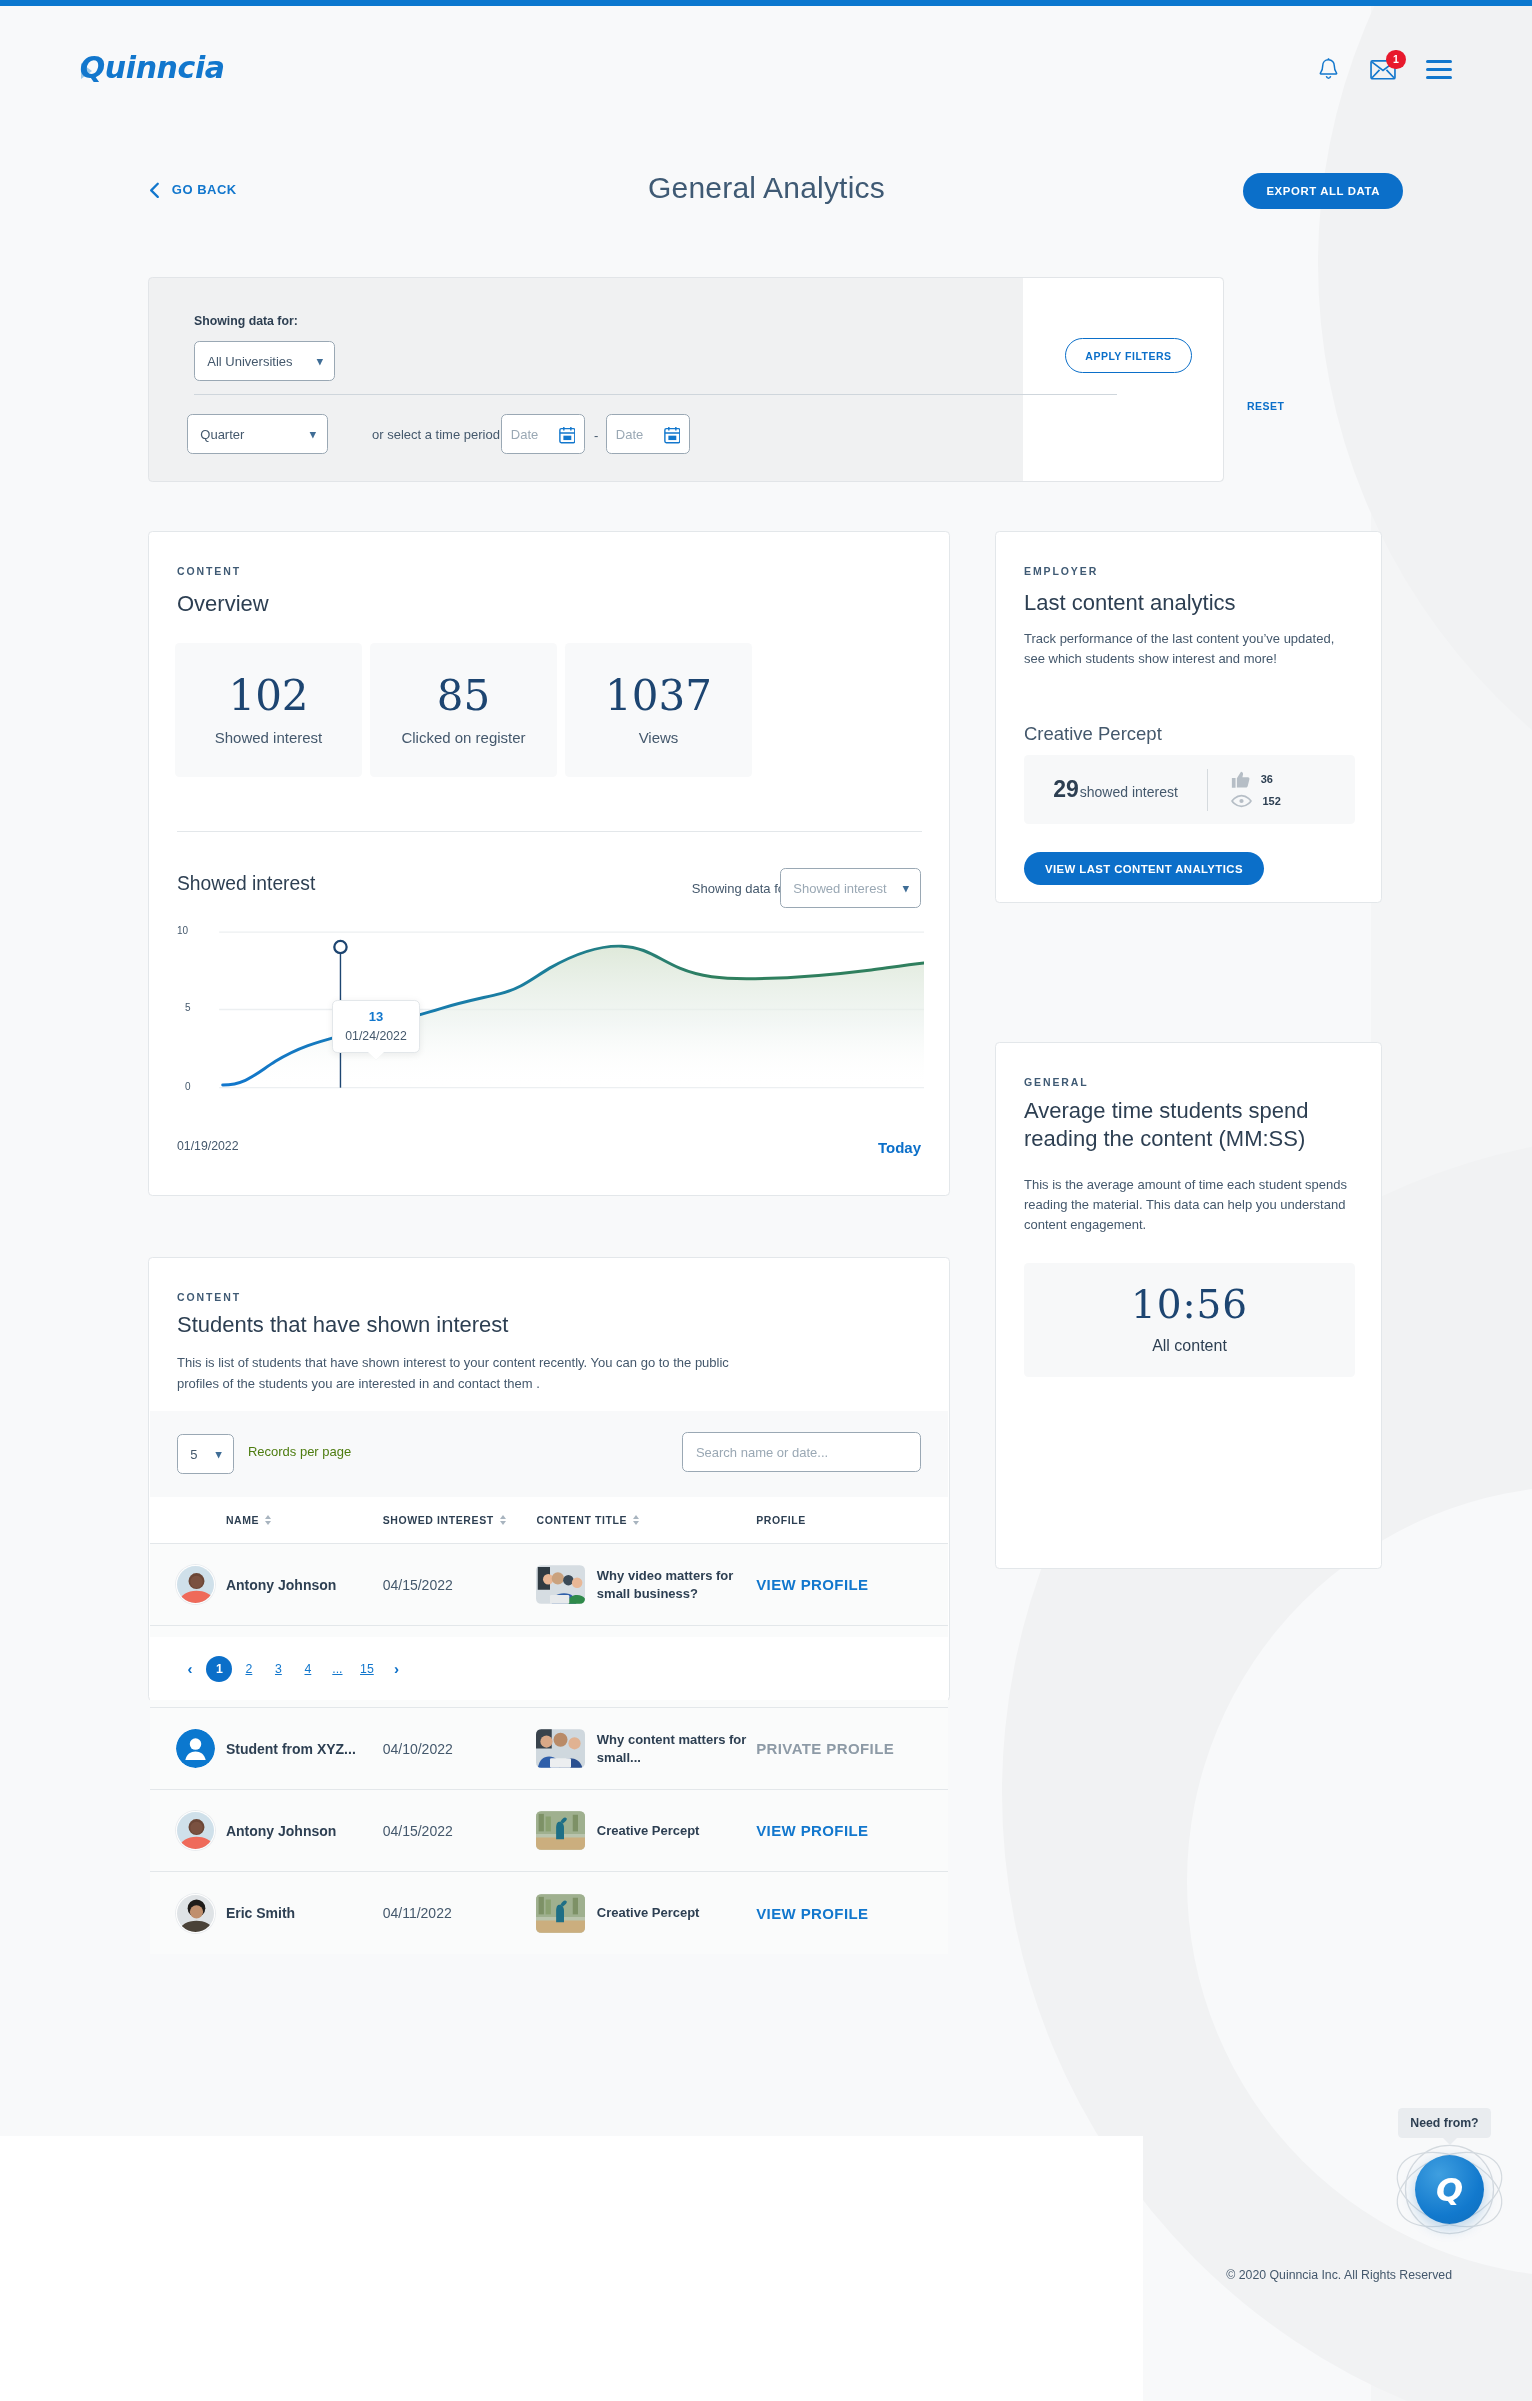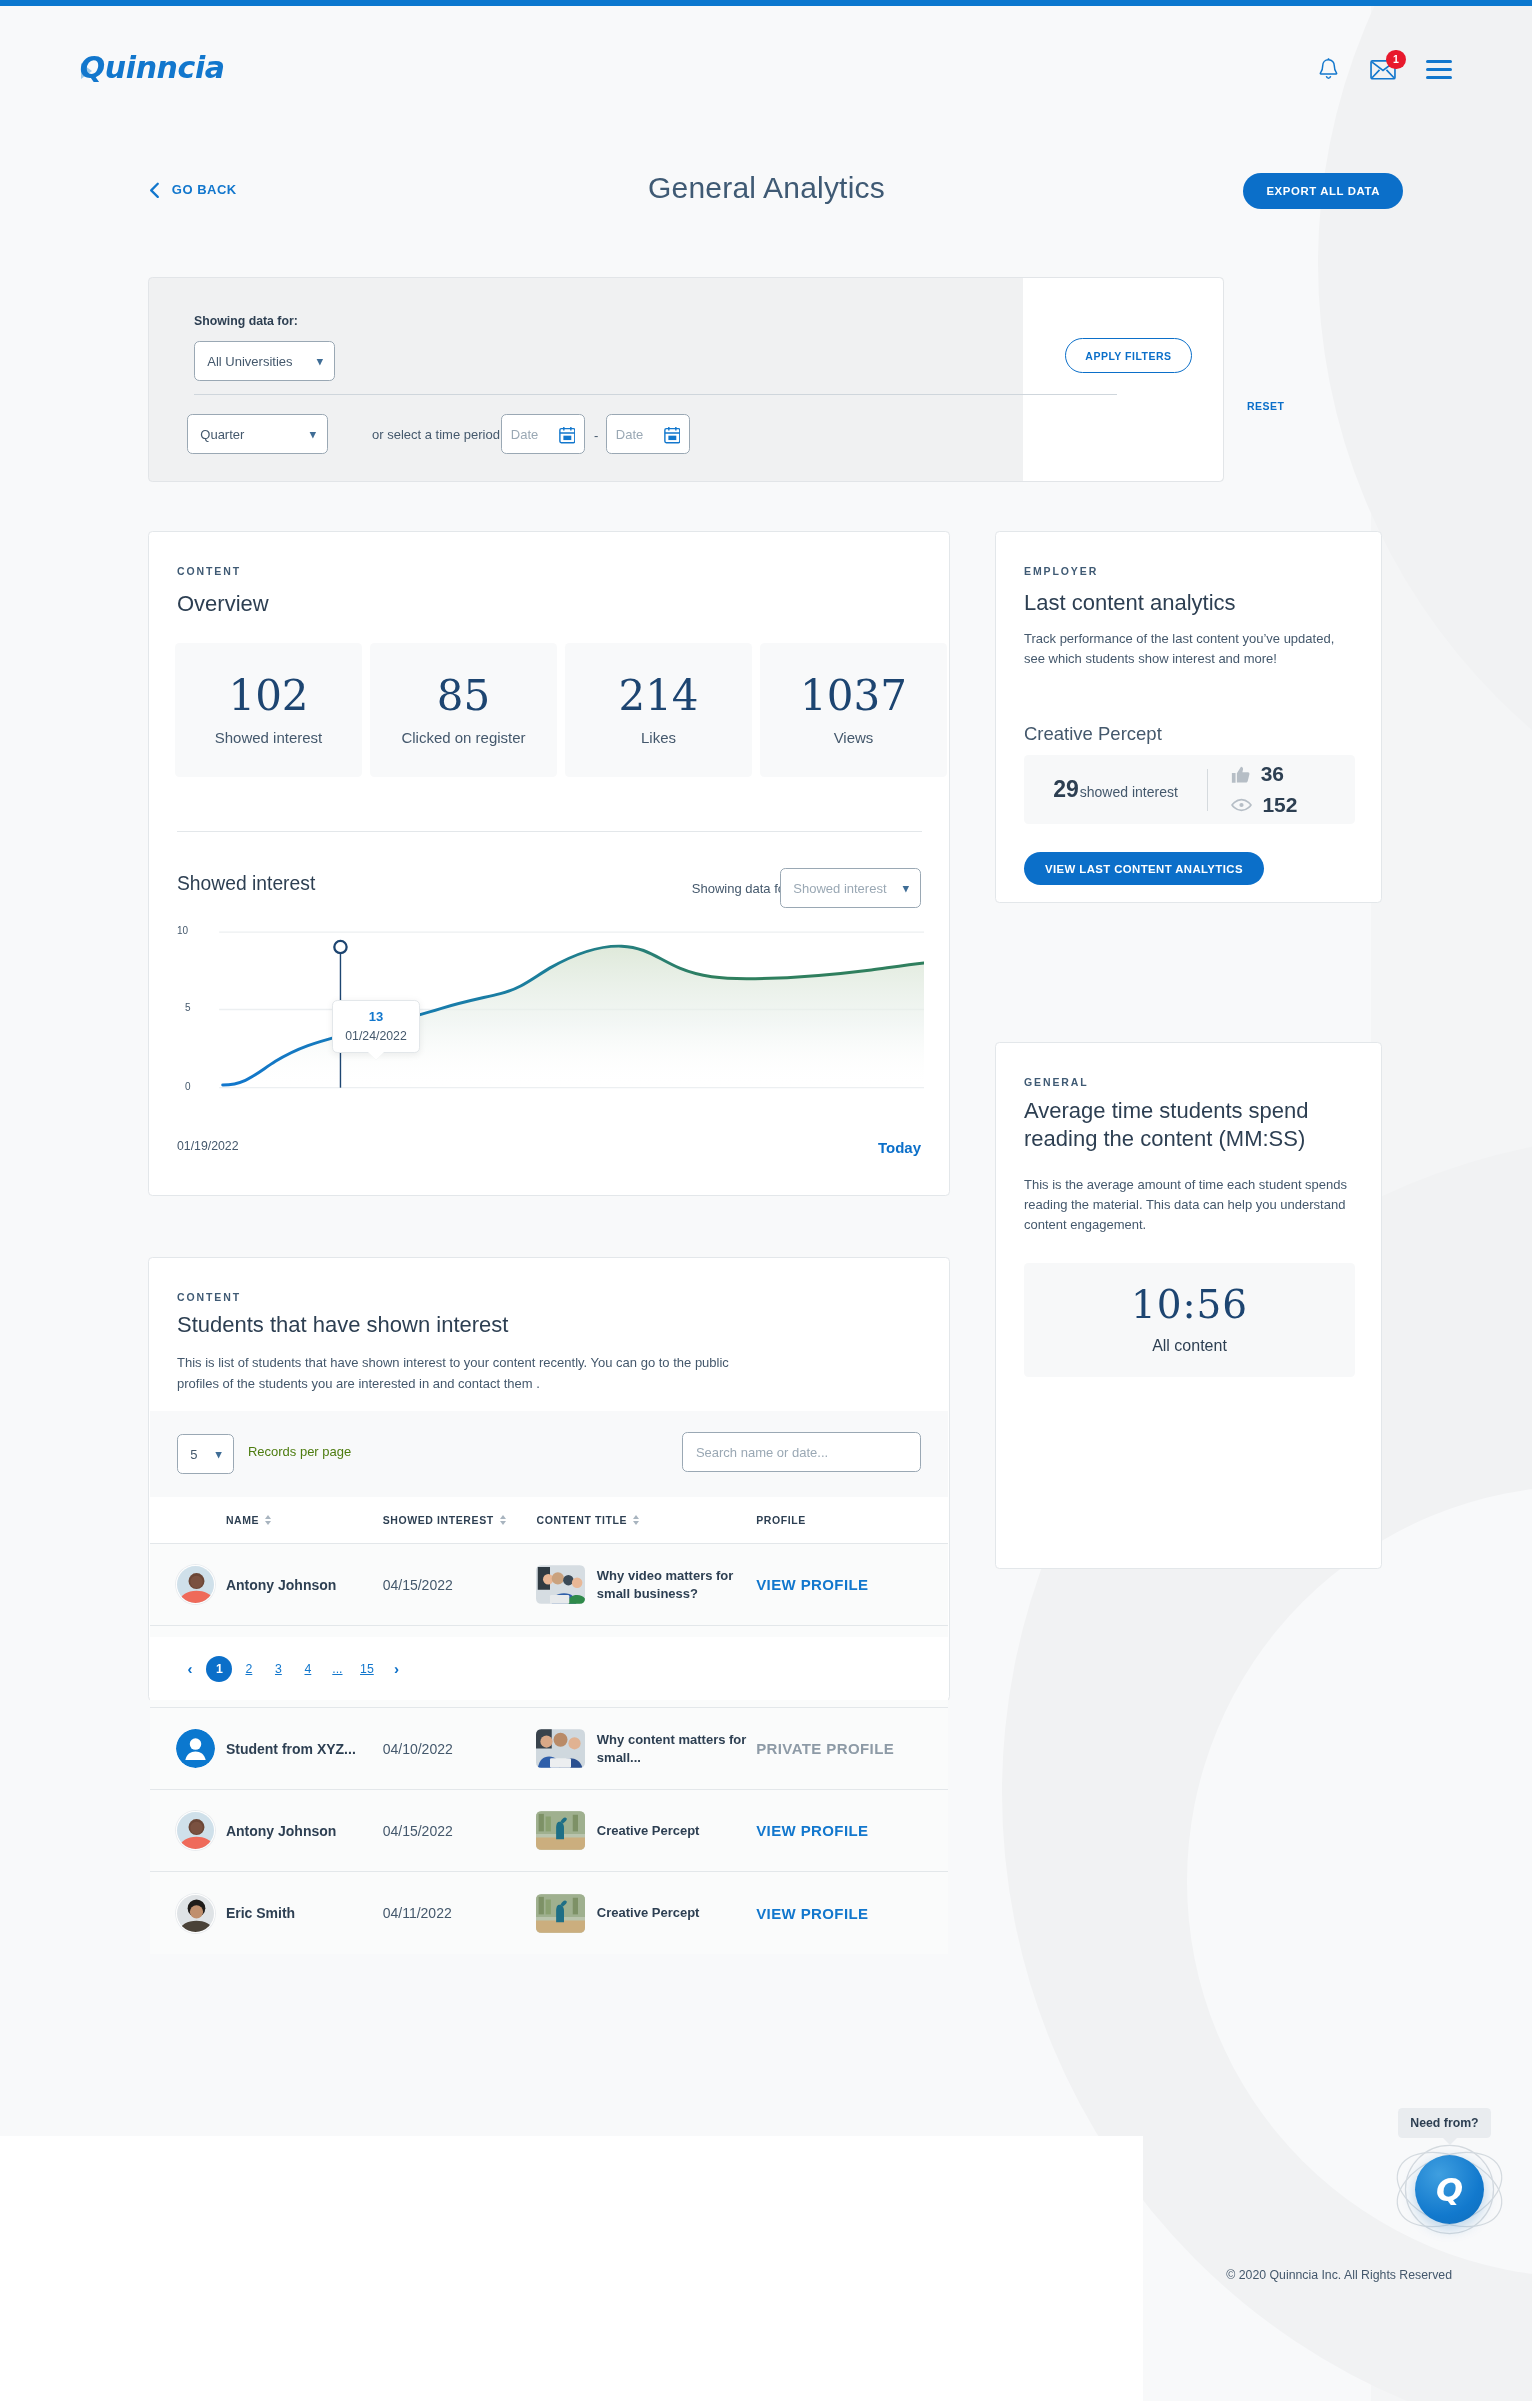--- a/index.html
+++ b/index.html
@@ -227,21 +227,21 @@
   .em-stats {
     position: absolute; left: 28px; top: 223px; width: 331px; height: 69px;
     background: #f7f8f9; border-radius: 4.4px; display: flex; align-items: center;
   }
   .em-left { width: 183px; display: flex; align-items: baseline; justify-content: center; gap: 1px; }
   .em-left .n { font-size: 23px; font-weight: 700; color: #2d3f52; }
   .em-left .t { font-size: 14px; color: #44586c; }
   .em-vline { width: 0.9px; height: 42px; background: #d5dade; }
   .em-right { flex: 1; padding-left: 23px; display: flex; flex-direction: column; gap: 6.2px; }
   .em-metric { display: flex; align-items: center; gap: 10.5px; }
-  .em-metric .v { font-size: 21px; font-weight: 700; color: #2d3f52; }
+  .em-metric .v { font-size: 11px; font-weight: 700; color: #2d3f52; }
   .btn-viewlast {
     position: absolute; left: 28px; top: 320px;
     background: #0b6fc9; color: #fff; border: none; border-radius: 18.5px;
     padding: 10.5px 21px; font-size: 11.4px; font-weight: 700; letter-spacing: 0.4px;
     font-family: "Liberation Sans", sans-serif; cursor: pointer;
   }
 
   
   #general-card { left: 995px; top: 1042px; width: 387px; height: 527px; }
   .gn-eyebrow { position: absolute; left: 28px; top: 33px; }
@@ -455,24 +455,20 @@
   <div class="card-h2 ov-title">Overview</div>
 
   <div class="stats">
     <div class="stat">
       <div class="num">102</div>
       <div class="lbl">Showed interest</div>
     </div>
     <div class="stat">
       <div class="num">85</div>
       <div class="lbl">Clicked on register</div>
-    </div>
-    <div class="stat">
-      <div class="num">214</div>
-      <div class="lbl">Likes</div>
     </div>
     <div class="stat">
       <div class="num">1037</div>
       <div class="lbl">Views</div>
     </div>
   </div>
 
   <div class="ov-divider"></div>
 
   <div class="chart-title">Showed interest</div>

